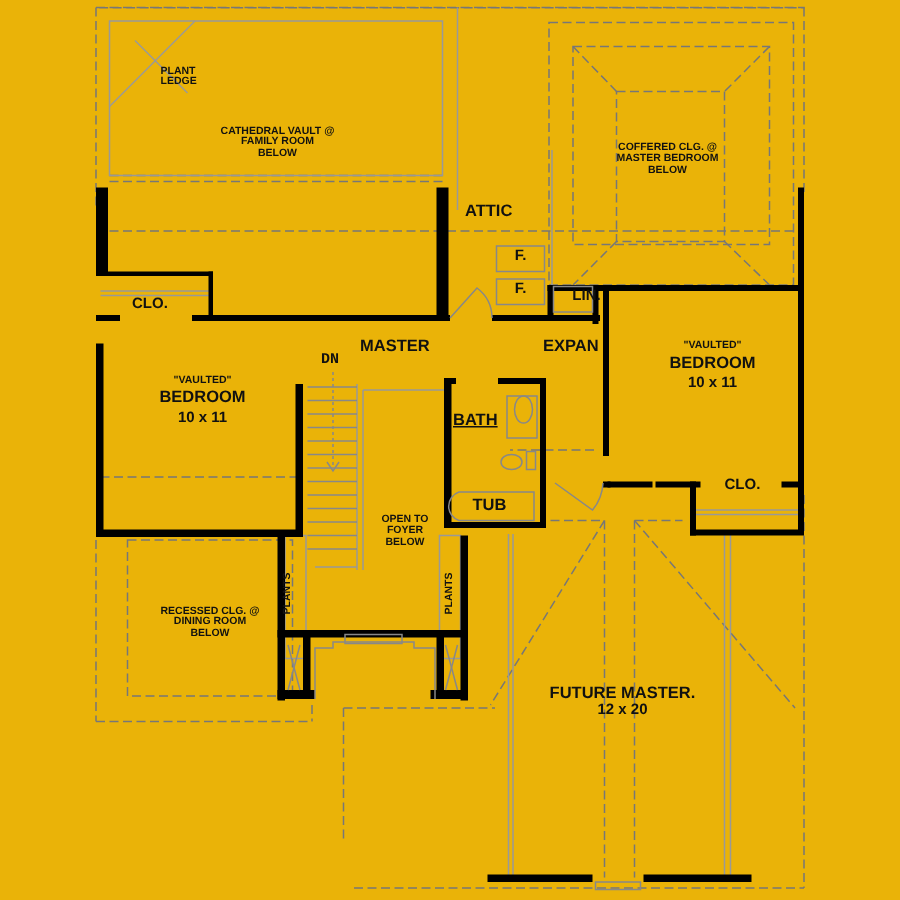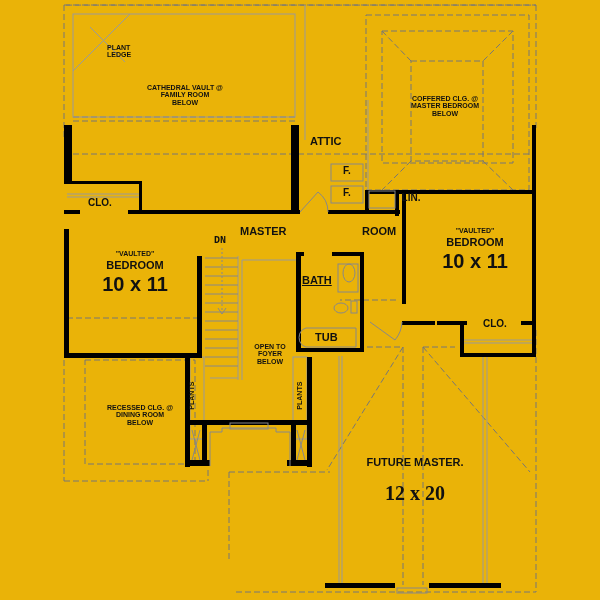--- a/index.html
+++ b/index.html
@@ -2,21 +2,21 @@
 <html><head>
 <meta charset="utf-8">
 <style>
   html,body{margin:0;padding:0;background:#fff;}
   #plan{position:relative;width:600px;height:600px;background:#eab308;overflow:hidden;font-family:"Liberation Sans",sans-serif;}
   #plan svg{position:absolute;left:0;top:0;}
   .lbl{position:absolute;font-family:"Liberation Sans",sans-serif;font-weight:bold;color:#111;text-align:center;white-space:pre-line;line-height:1.05;}
   .s7{font-size:7px;}
   .s9{font-size:10px;}
   .s11{font-size:11px;}
-  .s14{font-size:20px;}
+  .s14{font-size:10px;}
   .vert{transform:rotate(-90deg);transform-origin:center;}
 </style>
 </head>
 <body>
 
 <div id="plan">
   <svg width="600" height="600" viewBox="0 0 600 600">
 
     <g fill="none" stroke="#777" stroke-width="1" stroke-dasharray="6,3">
       <rect x="64" y="5" width="472" height="0.1"></rect>
@@ -167,24 +167,24 @@
 LEDGE</div>
   <div class="lbl s7" style="left:120px;top:84px;width:130px;">CATHEDRAL VAULT @
 FAMILY ROOM
 BELOW</div>
   <div class="lbl s7" style="left:395px;top:95px;width:100px;">COFFERED CLG. @
 MASTER BEDROOM
 BELOW</div>
   <div class="lbl s11" style="left:310px;top:136px;">ATTIC</div>
   <div class="lbl s9" style="left:331px;top:166px;width:32px;">F.</div>
   <div class="lbl s9" style="left:331px;top:188px;width:32px;">F.</div>
-  <div class="lbl s9" style="left:369px;top:193px;width:44px;padding-left:20px;">LIN.</div>
+  <div class="lbl s9" style="left:369px;top:193px;width:44px;">LIN.</div>
   <div class="lbl s9" style="left:88px;top:198px;">CLO.</div>
   <div class="lbl s11" style="left:240px;top:226px;">MASTER</div>
-  <div class="lbl s11" style="left:362px;top:226px;">ROOM</div>
+  <div class="lbl s11" style="left:362px;top:226px;">EXPAN</div>
   <div class="lbl s9" style="left:214px;top:236px;font-family:Liberation Mono, monospace;">DN</div>
 
   <div style="position:absolute;left:95px;top:250px;width:80px;">
     <div class="lbl s7" style="position:static;">"VAULTED"</div>
     <div class="lbl s11" style="position:static;margin-top:3px;">BEDROOM</div>
     <div class="lbl s14" style="position:static;margin-top:2px;">10 x 11</div>
   </div>
 
   <div style="position:absolute;left:435px;top:227px;width:80px;">
     <div class="lbl s7" style="position:static;">"VAULTED"</div>
@@ -199,15 +199,15 @@
 FOYER
 BELOW</div>
   <div class="lbl s7 vert" style="left:179px;top:393px;width:26px;">PLANTS</div>
   <div class="lbl s7 vert" style="left:287px;top:393px;width:26px;">PLANTS</div>
   <div class="lbl s7" style="left:90px;top:404px;width:100px;">RECESSED CLG. @
 DINING ROOM
 BELOW</div>
 
   <div style="position:absolute;left:355px;top:457px;width:120px;">
     <div class="lbl s11" style="position:static;">FUTURE MASTER.</div>
-    <div class="lbl s14" style="position:static;margin-top:14px;font-family:Liberation Serif, serif;">12 x 20</div>
+    <div class="lbl s14" style="position:static;margin-top:0;">12 x 20</div>
   </div>
 </div>
 
 </body></html>

